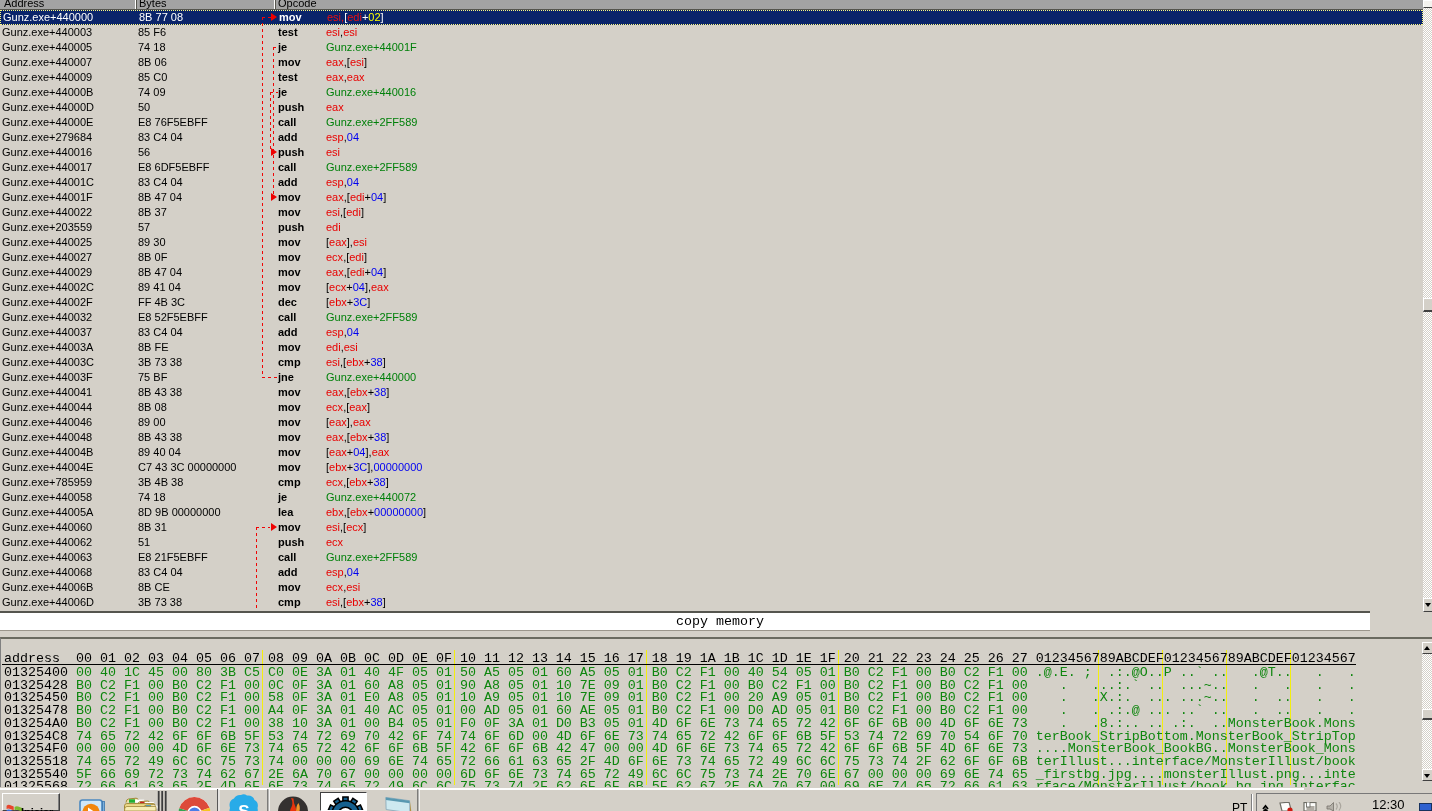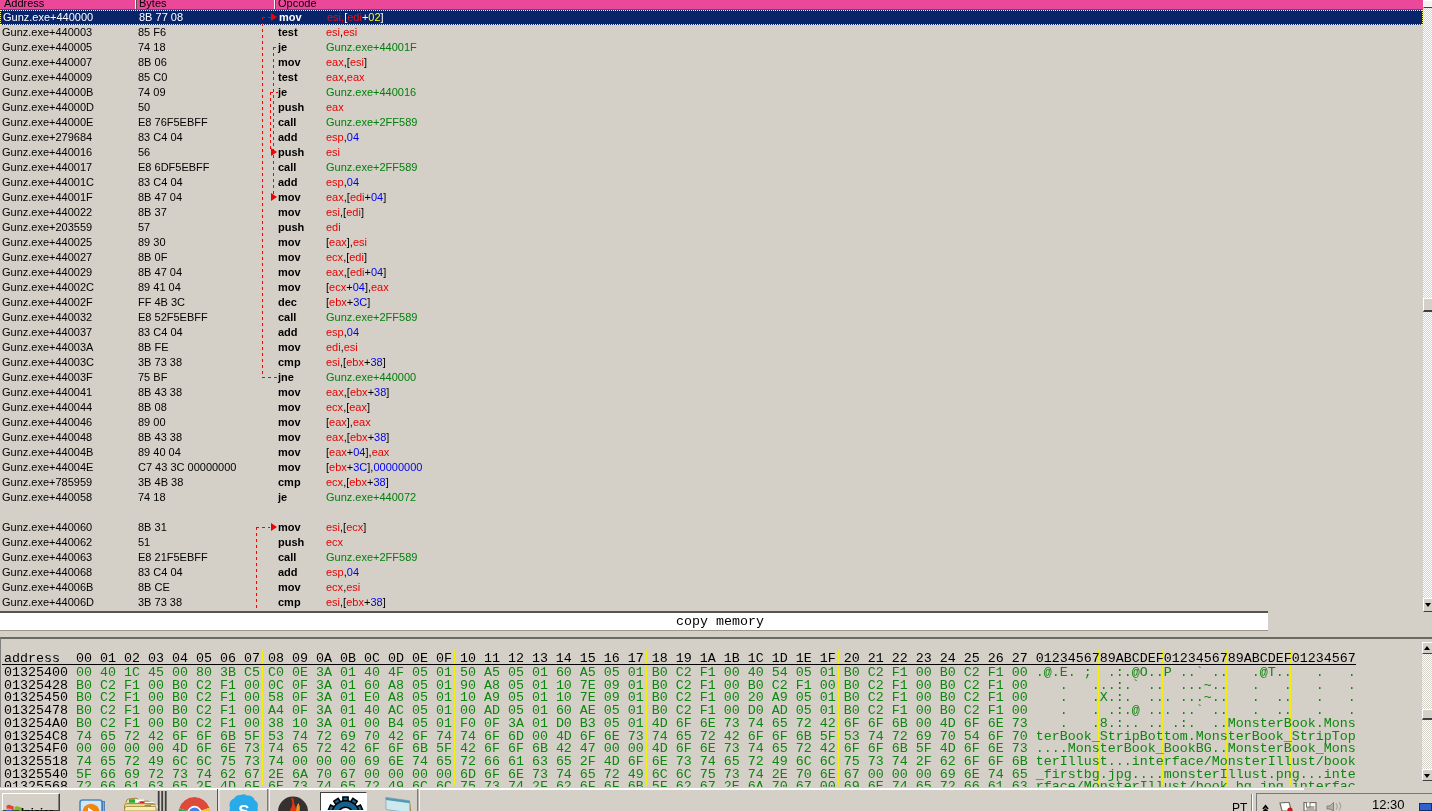--- a/index.html
+++ b/index.html
@@ -1,17 +1,17 @@
 <!DOCTYPE html>
 <html><head><meta charset="utf-8"><style>
 *{margin:0;padding:0;box-sizing:border-box}
 html,body{width:1432px;height:811px;overflow:hidden}
 body{position:relative;background:#d4d0c8;font-family:"Liberation Sans",sans-serif}
 #disasm{position:absolute;left:0;top:0;width:1432px;height:613px;background:#d4d0c8}
-#dhead{position:absolute;left:0;top:0;width:1432px;height:10px;background:#ec4899;border-bottom:1px solid #55554e}
+#dhead{position:absolute;left:0;top:0;width:1432px;height:10px;background:#a3a3a3;border-bottom:1px solid #55554e}
 #dhead span{position:absolute;top:-3px;font:11px "Liberation Sans";color:#000}
 .hsep{position:absolute;top:0;width:1px;height:9px}
 .dr{position:absolute;left:0;width:1423px;height:15px;line-height:15px;padding-top:1px;font:11px "Liberation Sans";color:#000}
 .dr span,.dr b{position:absolute;white-space:pre}
 .c0{left:2px}
 .c1{left:138px}
 .c2{left:278px;font-weight:bold}
 .c3{left:326px}
 i{font-style:normal}
 .r{color:#e80000}
@@ -24,21 +24,21 @@
 .sel .r{color:#e81010}
 .sel:before{content:"";position:absolute;left:0;top:0;width:100%;height:1px;background:repeating-linear-gradient(90deg,#fdf97e 0 1px,transparent 1px 2px)}
 .sel:after{content:"";position:absolute;left:0;bottom:0;width:100%;height:1px;background:repeating-linear-gradient(90deg,#fdf97e 0 1px,transparent 1px 2px)}
 .vd{position:absolute;width:1px;background:repeating-linear-gradient(180deg,#f00404 0 3px,rgba(0,0,0,0) 3px 6px)}
 .hd{position:absolute;height:1px;background:repeating-linear-gradient(90deg,#f00404 0 3px,rgba(0,0,0,0) 3px 6px)}
 .arw{position:absolute;width:0;height:0;border-left:6px solid #ee0202;border-top:4px solid transparent;border-bottom:4px solid transparent}
 #dsb{position:absolute;right:0;top:0;width:9px;height:613px}
 .sbtrack{position:absolute;left:0;width:9px;background:conic-gradient(#fff 25%,#d4d0c8 0 50%,#fff 0 75%,#d4d0c8 0);background-size:2px 2px}
 .sbbtn{position:absolute;left:0;width:9px;background:#d4d0c8;border-top:1px solid #fff;border-left:1px solid #fff;border-bottom:1px solid #404040}
 .sbth{position:absolute;left:0;width:9px;background:#d4d0c8;border-top:1px solid #fff;border-left:1px solid #fff;border-bottom:2px solid #404040}
-#copybar{position:absolute;left:0;top:611px;width:1268px;height:20px;background:#fff;border-top:2px solid #55554e;border-bottom:1px solid #9a958b}
+#copybar{position:absolute;left:0;top:611px;width:1370px;height:20px;background:#fff;border-top:2px solid #55554e;border-bottom:1px solid #9a958b}
 #copybar span{position:absolute;left:676px;top:1px;font:13.33px "Liberation Mono";color:#000}
 #hexpanel{position:absolute;left:0;top:637px;width:1432px;height:150px;background:#d4d0c8;border-top:2px solid #6a6a60;border-left:1px solid #808080;overflow:hidden}
 #hexpanel .line{position:absolute;left:3px;font:13.33px "Liberation Mono";white-space:pre;color:#000}
 .yl{position:absolute;top:11px;width:1px;height:135px;background:#f3ef0e}
 #hexdata{position:absolute;left:3px;top:28px;font:13.33px "Liberation Mono";line-height:12.72px;white-space:pre}
 .hk{color:#000}
 .hg{color:#0e860e}
 #hexuline{position:absolute;left:1px;top:25px;width:1354px;height:1px;background:#000}
 #hsb{position:absolute;right:0;top:3px;width:10px;height:144px}
 #taskbar{position:absolute;left:0;top:787px;width:1304px;height:24px;background:linear-gradient(#d4d0c8 0 1px,#fff 1px 3px,#d4d0c8 3px)}
@@ -236,20 +236,26 @@
       <span class="c0">Gunz.exe+785959</span>
       <span class="c1">3B 4B 38</span>
       <b class="c2">cmp</b>
       <span class="c3"><i class="r">ecx</i><i class="k">,[</i><i class="r">ebx</i><i class="k">+</i><i class="b">38</i><i class="k">]</i></span>
     </div>
 <div class="dr" style="top:490px">
       <span class="c0">Gunz.exe+440058</span>
       <span class="c1">74 18</span>
       <b class="c2">je</b>
       <span class="c3"><i class="g">Gunz.exe+440072</i></span>
+    </div>
+<div class="dr" style="top:505px">
+      <span class="c0">Gunz.exe+44005A</span>
+      <span class="c1">8D 9B 00000000</span>
+      <b class="c2">lea</b>
+      <span class="c3"><i class="r">ebx</i><i class="k">,[</i><i class="r">ebx</i><i class="k">+</i><i class="b">00000000</i><i class="k">]</i></span>
     </div>
 <div class="dr" style="top:520px">
       <span class="c0">Gunz.exe+440060</span>
       <span class="c1">8B 31</span>
       <b class="c2">mov</b>
       <span class="c3"><i class="r">esi</i><i class="k">,[</i><i class="r">ecx</i><i class="k">]</i></span>
     </div>
 <div class="dr" style="top:535px">
       <span class="c0">Gunz.exe+440062</span>
       <span class="c1">51</span>

